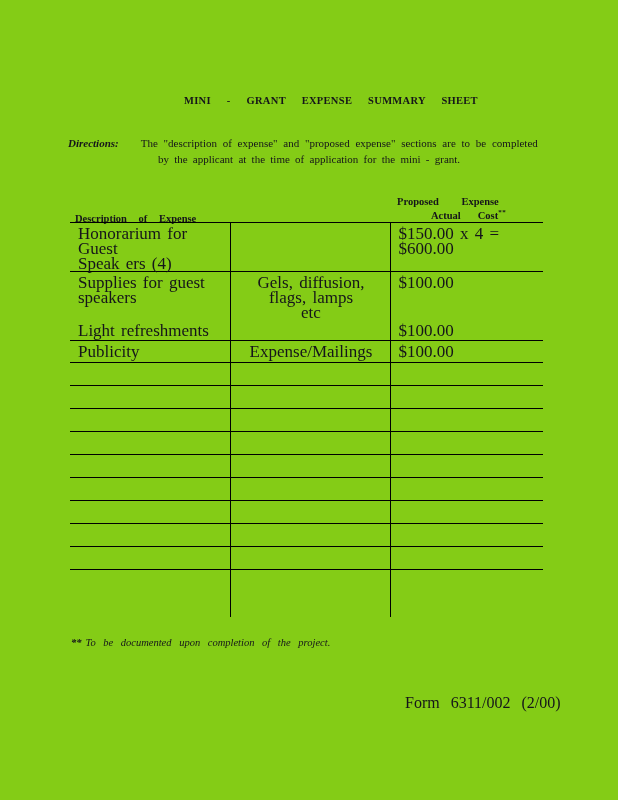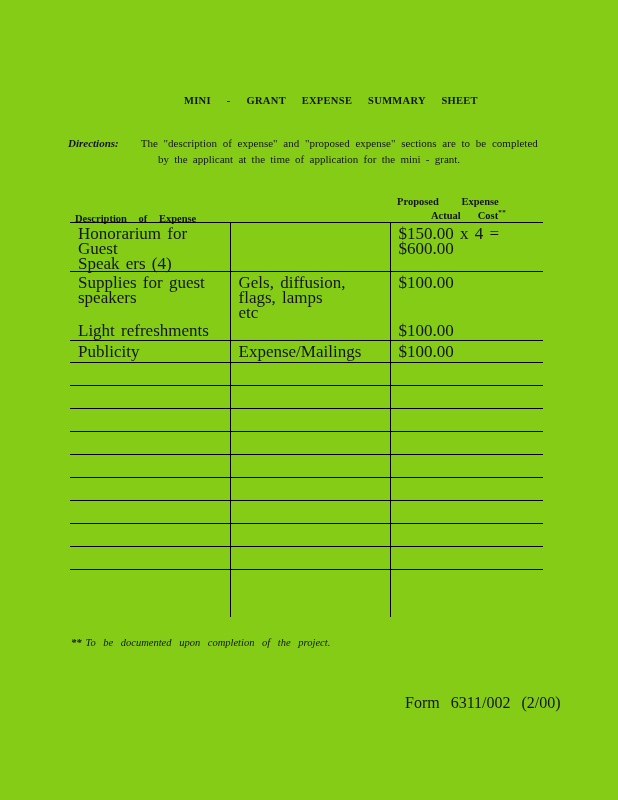--- a/index.html
+++ b/index.html
@@ -37,21 +37,21 @@
   table.expense col.c1 { width:160px; }
   table.expense col.c2 { width:160px; }
   table.expense col.c3 { width:153px; }
   table.expense td {
     vertical-align:top; padding:3px 6px 0 8px;
     font-size:17px; line-height:15px; word-spacing:2px;
     white-space:pre-line;
   }
   table.expense td.v { border-right:1.5px solid #000; }
   tr.bline td { border-bottom:1.5px solid #000; }
-  td.detail { word-spacing:4px; }
+  td.detail { word-spacing:4px;text-align:center; }
   tr.r-honorarium td { height:33px; }
   tr.r-supplies  td { height:37px; }
   tr.r-light     td { height:17px; }
   tr.r-publicity td { height:18px; }
   tr.empty-row   td { height:19px; }
   tr.open-row    td { height:44px; }
   .footnote {
     position:absolute; left:71px; top:637px;
     font-size:10.5px; font-style:italic; word-spacing:5px; white-space:nowrap;
   }

